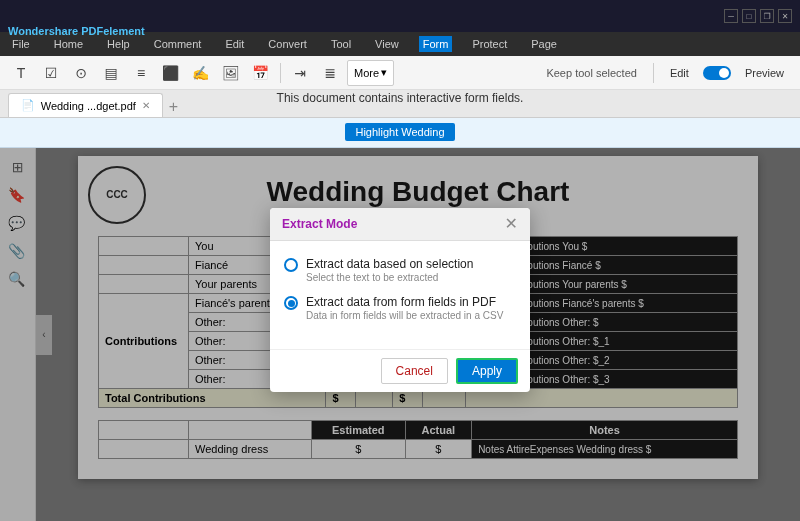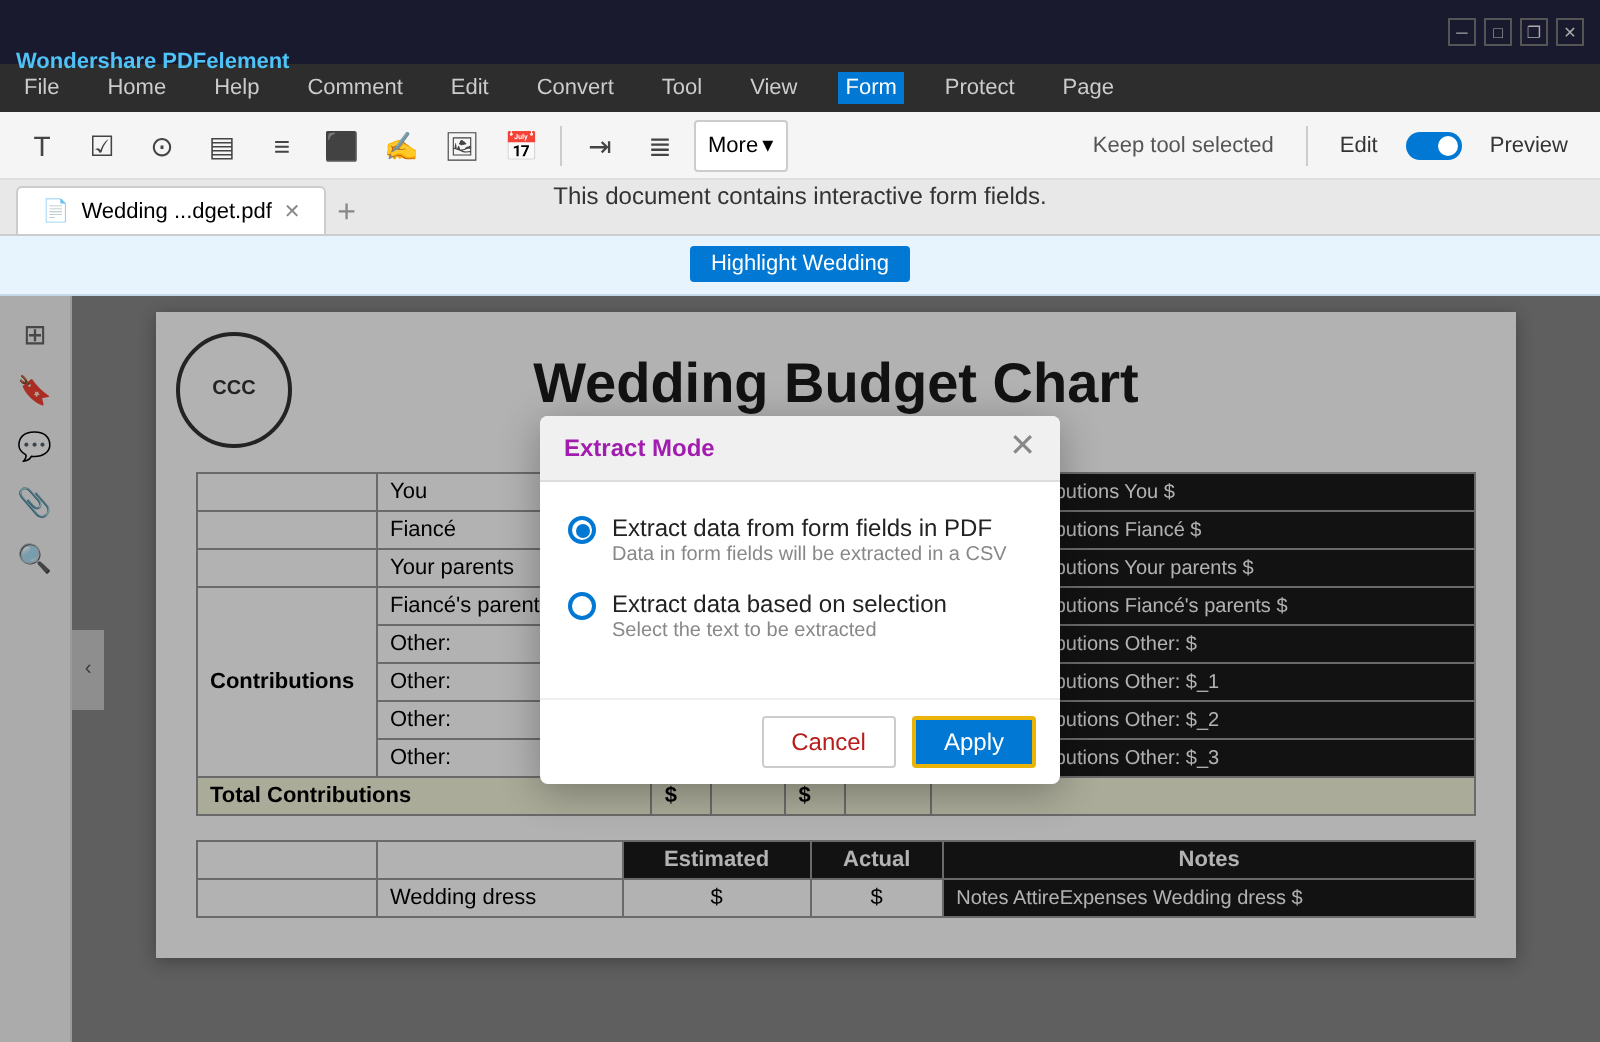--- a/index.html
+++ b/index.html
@@ -330,21 +330,21 @@
       background: white;
       border: 1px solid #ccc;
       border-radius: 2px;
       font-size: 12px;
       cursor: pointer;
       color: #b91c1c;
     }
     .btn-apply {
       padding: 4px 14px;
       background: #0078d4;
-      border: 2px solid #eab308;
+      border: 2px solid #22c55e;
       border-radius: 2px;
       font-size: 12px;
       cursor: pointer;
       color: white;
       font-weight: 500;
     }
   </style>
 </head>
 <body>
 
@@ -547,31 +547,31 @@
   </div>
 
   <div class="dialog-overlay">
     <div class="dialog">
       <div class="dialog-header">
         <span class="dialog-title">Extract Mode</span>
         <span class="dialog-close">✕</span>
       </div>
       <div class="dialog-body">
         <div class="radio-option">
+          <div class="radio-circle"></div>
+          <div>
+            <div class="radio-text">Extract data based on selection</div>
+            <div class="radio-sub">Select the text to be extracted</div>
+          </div>
+        </div>
+        <div class="radio-option">
           <div class="radio-circle selected"></div>
           <div>
             <div class="radio-text">Extract data from form fields in PDF</div>
             <div class="radio-sub">Data in form fields will be extracted in a CSV</div>
-          </div>
-        </div>
-        <div class="radio-option">
-          <div class="radio-circle"></div>
-          <div>
-            <div class="radio-text">Extract data based on selection</div>
-            <div class="radio-sub">Select the text to be extracted</div>
           </div>
         </div>
       </div>
       <div class="dialog-footer">
         <button class="btn-cancel">Cancel</button>
         <button class="btn-apply">Apply</button>
       </div>
     </div>
   </div>
 </div>

